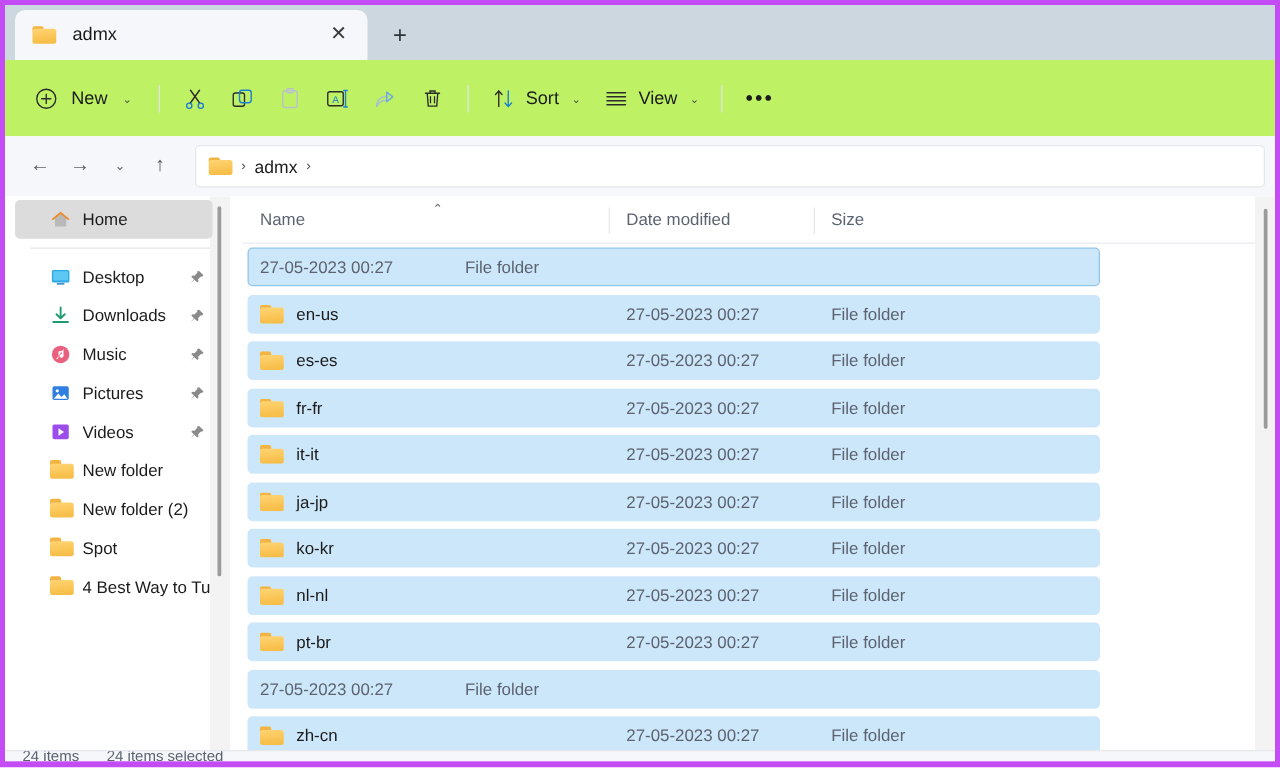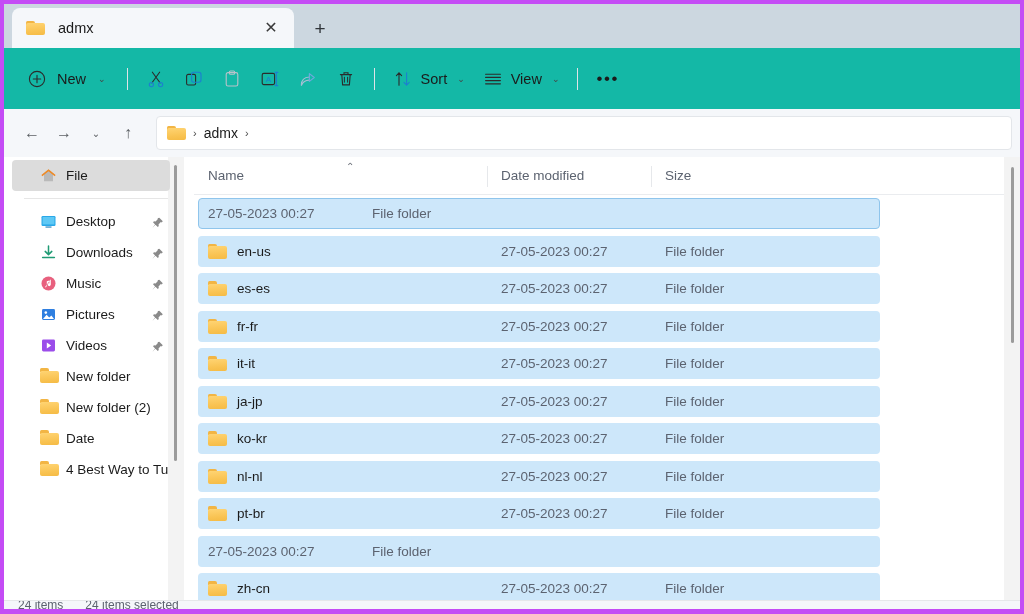--- a/index.html
+++ b/index.html
@@ -66,21 +66,21 @@
   .folder::after {
     content: ""; position: absolute;
     left: 0; top: 2.6px; width: 19px; height: 12.4px;
     background: linear-gradient(175deg,#ffd269 0%,#fcc martial 40%,#f7bf4f 100%);
     background: linear-gradient(175deg,#ffd473 0%,#f9c352 65%,#f5bb45 100%);
     border-radius: 2px;
   }
   
   .toolbar {
     height: 61px;
-    background: #14b8a6;
+    background: #bef264;
     display: flex; align-items: center;
     padding-left: 14px;
     gap: 0px;
   }
   .tb-btn {
     height: 36px;
     display: flex; align-items: center; justify-content: center;
     border-radius: 5px;
     color: #222;
     padding: 0 9px;
@@ -375,21 +375,21 @@
     <div class="sidebar">
       <div class="side-track"></div>
 
       <div class="side-item selected">
         <span class="side-ico">
           <svg viewBox="0 0 17 17" width="17" height="17">
             <path d="M8.5 2.6L15.2 8H13v6.2H4V8H1.8z" fill="#b9b9b9"></path>
             <path d="M8.5 2.3L15.6 8.1l-.9 1.1-6.2-5-6.2 5L1.4 8.1z" fill="#f08a24"></path>
           </svg>
         </span>
-        <span class="side-label">File</span>
+        <span class="side-label">Home</span>
       </div>
 
       <div class="side-divider"></div>
 
       <div class="side-item">
         <span class="side-ico">
           <svg viewBox="0 0 17 17" width="17" height="17">
             <rect x="1.5" y="3" width="14" height="10" rx="1.2" fill="#2aa8e8"></rect>
             <rect x="2.6" y="4" width="11.8" height="7.4" fill="#5ec8f5"></rect>
             <rect x="5.5" y="13.4" width="6" height="1.3" fill="#3c8fc4"></rect>
@@ -470,21 +470,21 @@
         <span class="side-label">New folder</span>
       </div>
 
       <div class="side-item">
         <span class="folder side-ico"></span>
         <span class="side-label">New folder (2)</span>
       </div>
 
       <div class="side-item">
         <span class="folder side-ico"></span>
-        <span class="side-label">Date</span>
+        <span class="side-label">Spot</span>
       </div>
 
       <div class="side-item">
         <span class="folder side-ico"></span>
         <span class="side-label">4 Best Way to Tu</span>
       </div>
 
       <div class="side-scrollbar"></div>
     </div>
 

